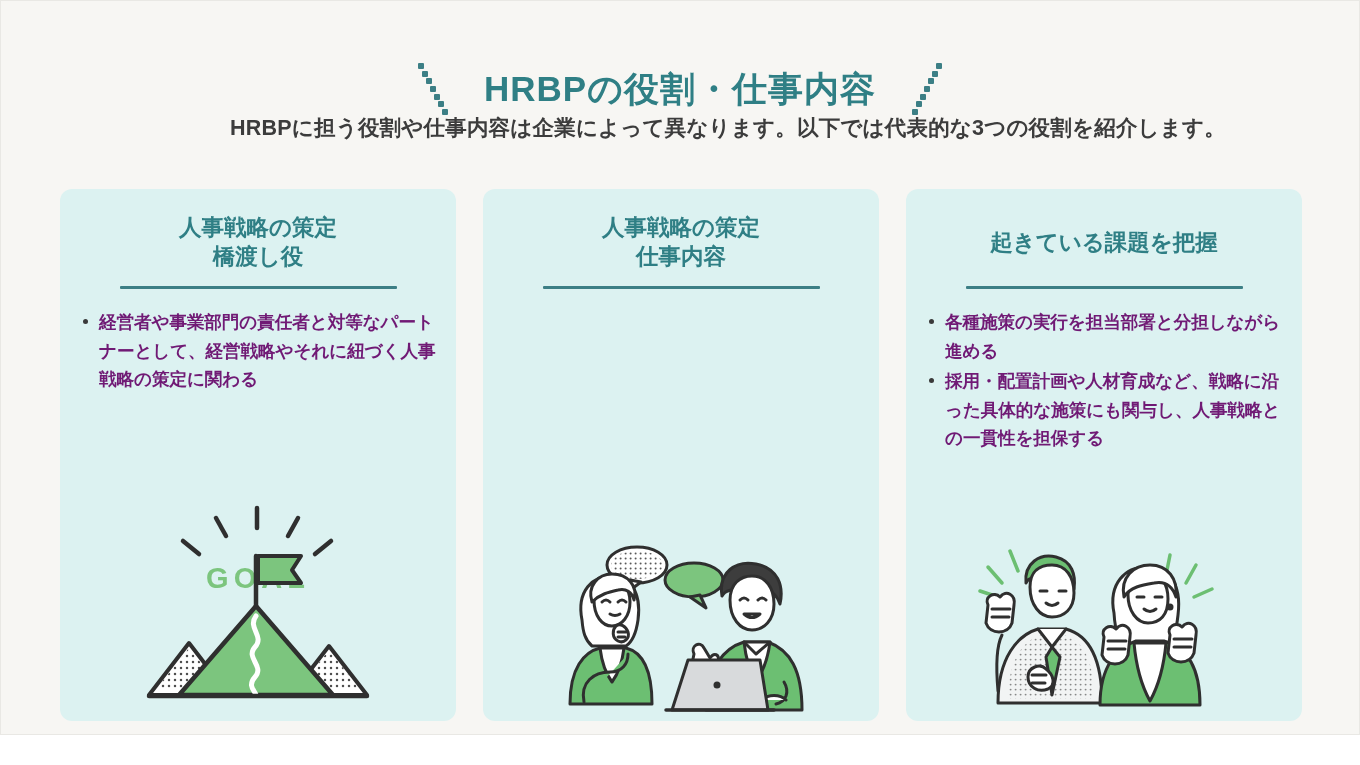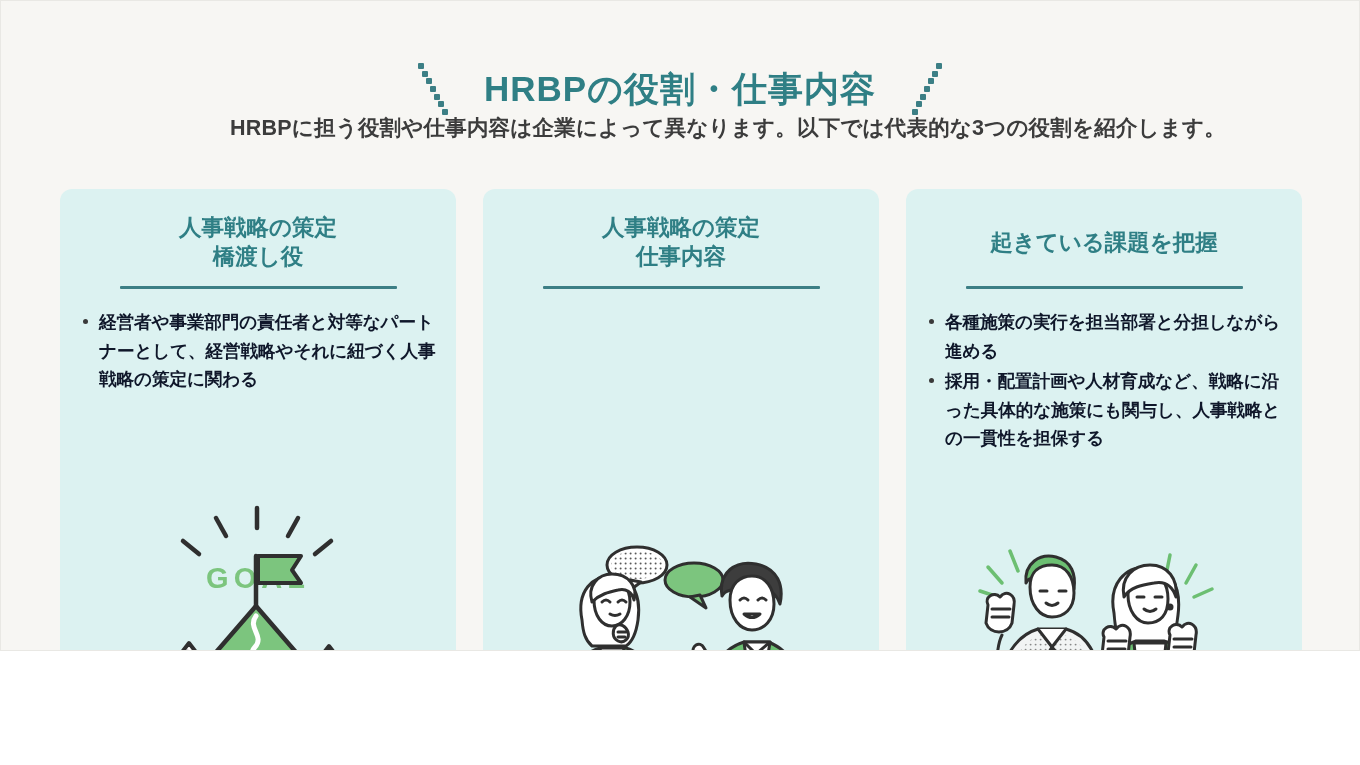--- a/index.html
+++ b/index.html
@@ -10,21 +10,21 @@
     width: 1360px;
     height: 765px;
     background: #ffffff;
     font-family: "Liberation Sans", "DejaVu Sans", sans-serif;
     overflow: hidden;
   }
 
   #slide {
     position: relative;
     width: 1360px;
-    height: 651px;
+    height: 735px;
     background: #f7f6f3;
     box-sizing: border-box;
     border: 1px solid #e9e8e4;
     overflow: hidden;
   }
 
   
   #header {
     position: absolute;
     top: 0;
@@ -129,21 +129,21 @@
   .card-body {
     margin: 19px 18px 0 20px;
     list-style: none;
     padding: 0;
   }
   .card-body li {
     position: relative;
     padding-left: 19px;
     font-size: 17.6px;
     font-weight: bold;
-    color: #0f172a;
+    color: #701a75;
     line-height: 1.62;
     letter-spacing: -0.1px;
     margin-bottom: 2px;
   }
   .card-body li::before {
     content: "";
     position: absolute;
     left: 3px;
     top: 11px;
     width: 5px;

